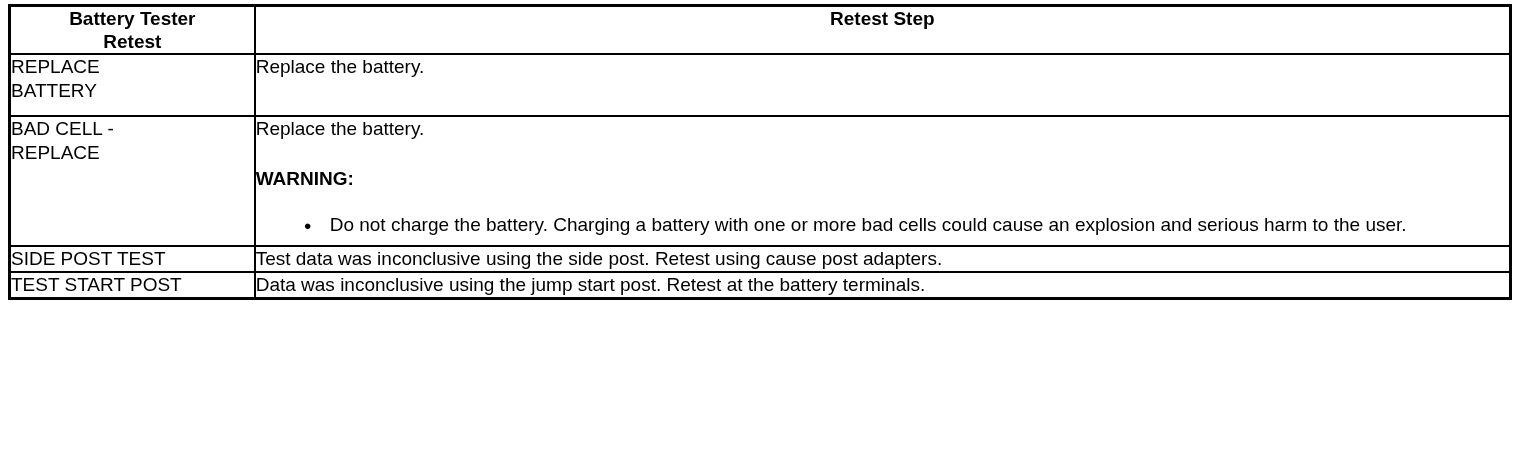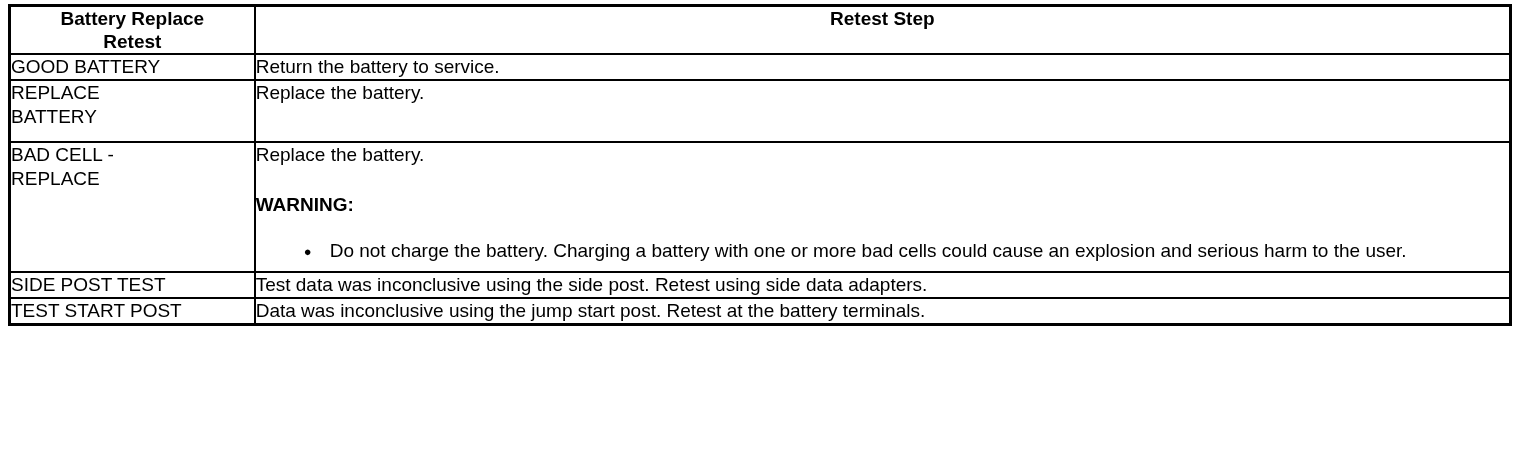--- a/index.html
+++ b/index.html
@@ -91,35 +91,27 @@
 
 <div class="page">
   <table class="spec-table">
     <colgroup>
       <col class="col-display">
       <col class="col-action">
     </colgroup>
     <thead>
       <tr>
         <th class="hdr">
-          <span class="line">Battery Replace</span>
+          <span class="line">Battery Tester</span>
           <span class="line">Retest</span>
         </th>
         <th class="hdr">Retest Step</th>
       </tr>
     </thead>
     <tbody>
-      <tr>
-        <td class="display-cell">
-          <span class="line">GOOD BATTERY</span>
-        </td>
-        <td class="action-cell">
-          <p>Return the battery to service.</p>
-        </td>
-      </tr>
 
       <tr class="row-tall-1">
         <td class="display-cell">
           <span class="line">REPLACE</span>
           <span class="line">BATTERY</span>
         </td>
         <td class="action-cell">
           <p>Replace the battery.</p>
         </td>
       </tr>
@@ -136,21 +128,21 @@
             <li>Do not charge the battery. Charging a battery with one or more bad cells could cause an explosion and serious harm to the user.</li>
           </ul>
         </td>
       </tr>
 
       <tr>
         <td class="display-cell">
           <span class="line">SIDE POST TEST</span>
         </td>
         <td class="action-cell">
-          <p>Test data was inconclusive using the side post. Retest using side data adapters.</p>
+          <p>Test data was inconclusive using the side post. Retest using cause post adapters.</p>
         </td>
       </tr>
 
       <tr>
         <td class="display-cell">
           <span class="line">TEST START POST</span>
         </td>
         <td class="action-cell">
           <p>Data was inconclusive using the jump start post. Retest at the battery terminals.</p>
         </td>

